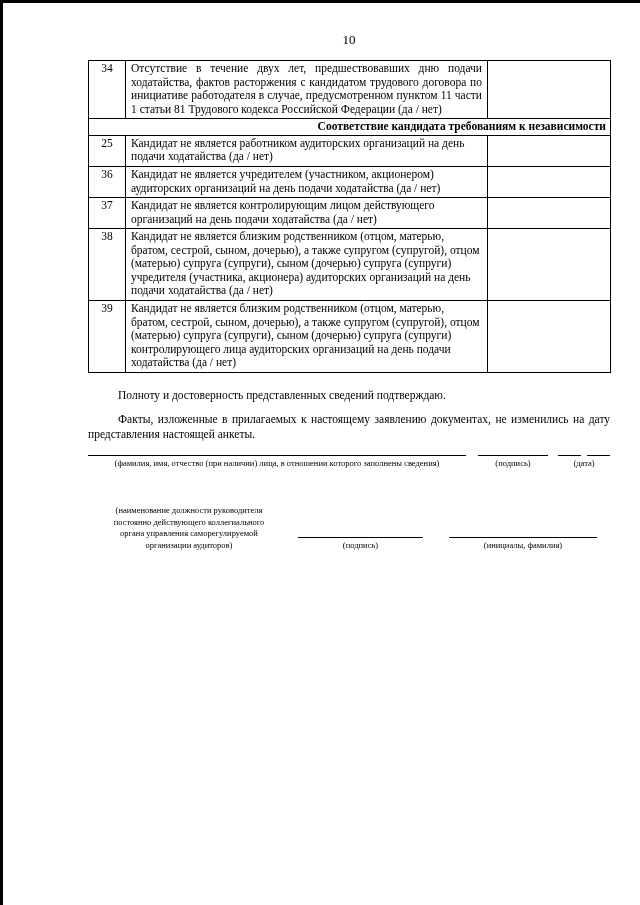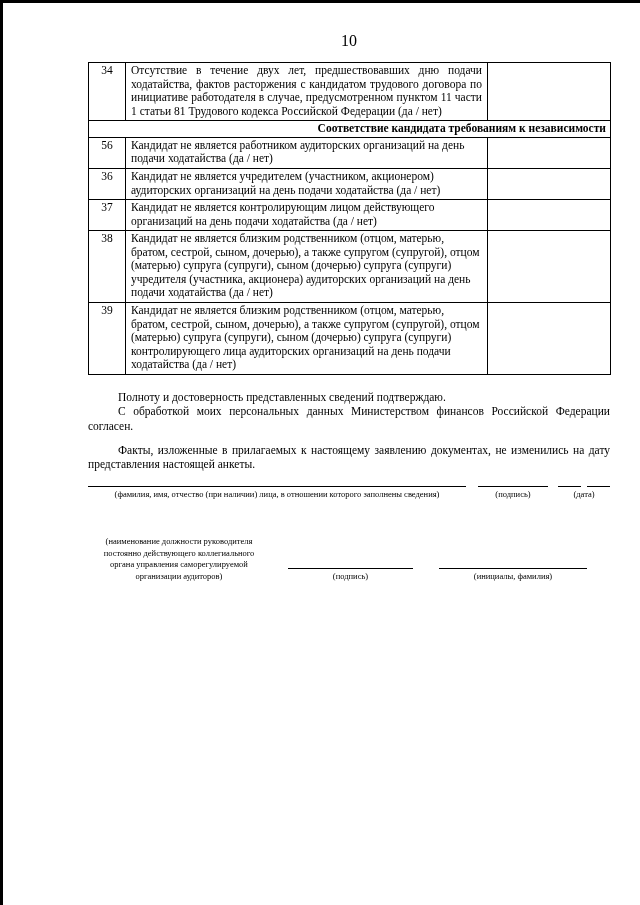--- a/index.html
+++ b/index.html
@@ -7,21 +7,21 @@
   body {
     background:#ffffff;
     font-family:"Liberation Serif", serif;
     color:#000;
     position:relative;
     overflow:hidden;
   }
   .scan-border-top { position:absolute; top:0; left:0; width:100%; height:3px; background:#000; }
   .scan-border-left { position:absolute; top:0; left:0; width:3px; height:100%; background:#000; }
   .content { position:absolute; left:88px; top:32px; width:522px; }
-  .page-number { text-align:center; font-size:16px; margin-bottom:12px; }
+  .page-number { text-align:center; font-size:13px; margin-bottom:12px; }
 
   table.req-table {
     border-collapse:collapse;
     width:100%;
     font-size:11.5px;
     line-height:1.18;
     table-layout:fixed;
   }
   .req-table td { border:1px solid #000; vertical-align:top; padding:1px 5px 2px;font-family:Liberation Serif, serif; }
   .req-table td.num { width:37px; text-align:center; padding:1px 2px 2px; }
@@ -40,21 +40,21 @@
   .sig-col { display:flex; flex-direction:column; }
   .line { height:1px; background:#000; }
   .caption { font-size:8.5px; line-height:1.35; text-align:center; margin-top:2px; }
 
   .name-col { width:378px; }
   .sign-col-1 { width:70px; margin-left:12px; }
   .date-col { width:52px; margin-left:10px; }
   .date-lines { display:flex; gap:6px; }
   .date-lines .line { flex:1; }
 
-  .position-col { width:162px; margin-left:10px; padding-top:4px; }
+  .position-col { width:162px; margin-left:20px; padding-top:4px; }
   .sign-col-2 { width:125px; margin-left:28px; }
   .initials-col { width:148px; margin-left:26px; }
 </style>
 </head>
 <body>
 
 <div class="scan-border-top"></div>
 <div class="scan-border-left"></div>
 
 <div class="content">
@@ -64,21 +64,21 @@
     <tbody id="table-body">
         <tr class="first-item">
           <td class="num">34</td>
           <td class="desc">Отсутствие в течение двух лет, предшествовавших дню подачи ходатайства, фактов расторжения с кандидатом трудового договора по инициативе работодателя в случае, предусмотренном пунктом 11 части 1 статьи 81 Трудового кодекса Российской Федерации (да / нет)</td>
           <td class="val"></td>
         </tr>
         <tr>
           <td colspan="3" class="section-header">Соответствие кандидата требованиям к независимости</td>
         </tr>
         <tr>
-          <td class="num">56</td>
+          <td class="num">25</td>
           <td class="desc">Кандидат не является работником аудиторских организаций на день подачи ходатайства (да / нет)</td>
           <td class="val"></td>
         </tr>
         <tr>
           <td class="num">36</td>
           <td class="desc">Кандидат не является учредителем (участником, акционером) аудиторских организаций на день подачи ходатайства (да / нет)</td>
           <td class="val"></td>
         </tr>
         <tr>
           <td class="num">37</td>
@@ -93,21 +93,20 @@
         <tr>
           <td class="num">39</td>
           <td class="desc">Кандидат не является близким родственником (отцом, матерью, братом, сестрой, сыном, дочерью), а также супругом (супругой), отцом (матерью) супруга (супруги), сыном (дочерью) супруга (супруги) контролирующего лица аудиторских организаций на день подачи ходатайства (да / нет)</td>
           <td class="val"></td>
         </tr>
       </tbody>
   </table>
 
   <div class="body-text">
     <p>Полноту и достоверность представленных сведений подтверждаю.</p>
-    <p>С обработкой моих персональных данных Министерством финансов Российской Федерации согласен.</p>
     <p class="p-facts">Факты, изложенные в прилагаемых к настоящему заявлению документах, не изменились на дату представления настоящей анкеты.</p>
   </div>
 
   <div class="sig-row sig-block-1">
     <div class="sig-col name-col">
       <div class="line"></div>
       <div class="caption">(фамилия, имя, отчество (при наличии) лица, в отношении которого заполнены сведения)</div>
     </div>
     <div class="sig-col sign-col-1">
       <div class="line"></div>

